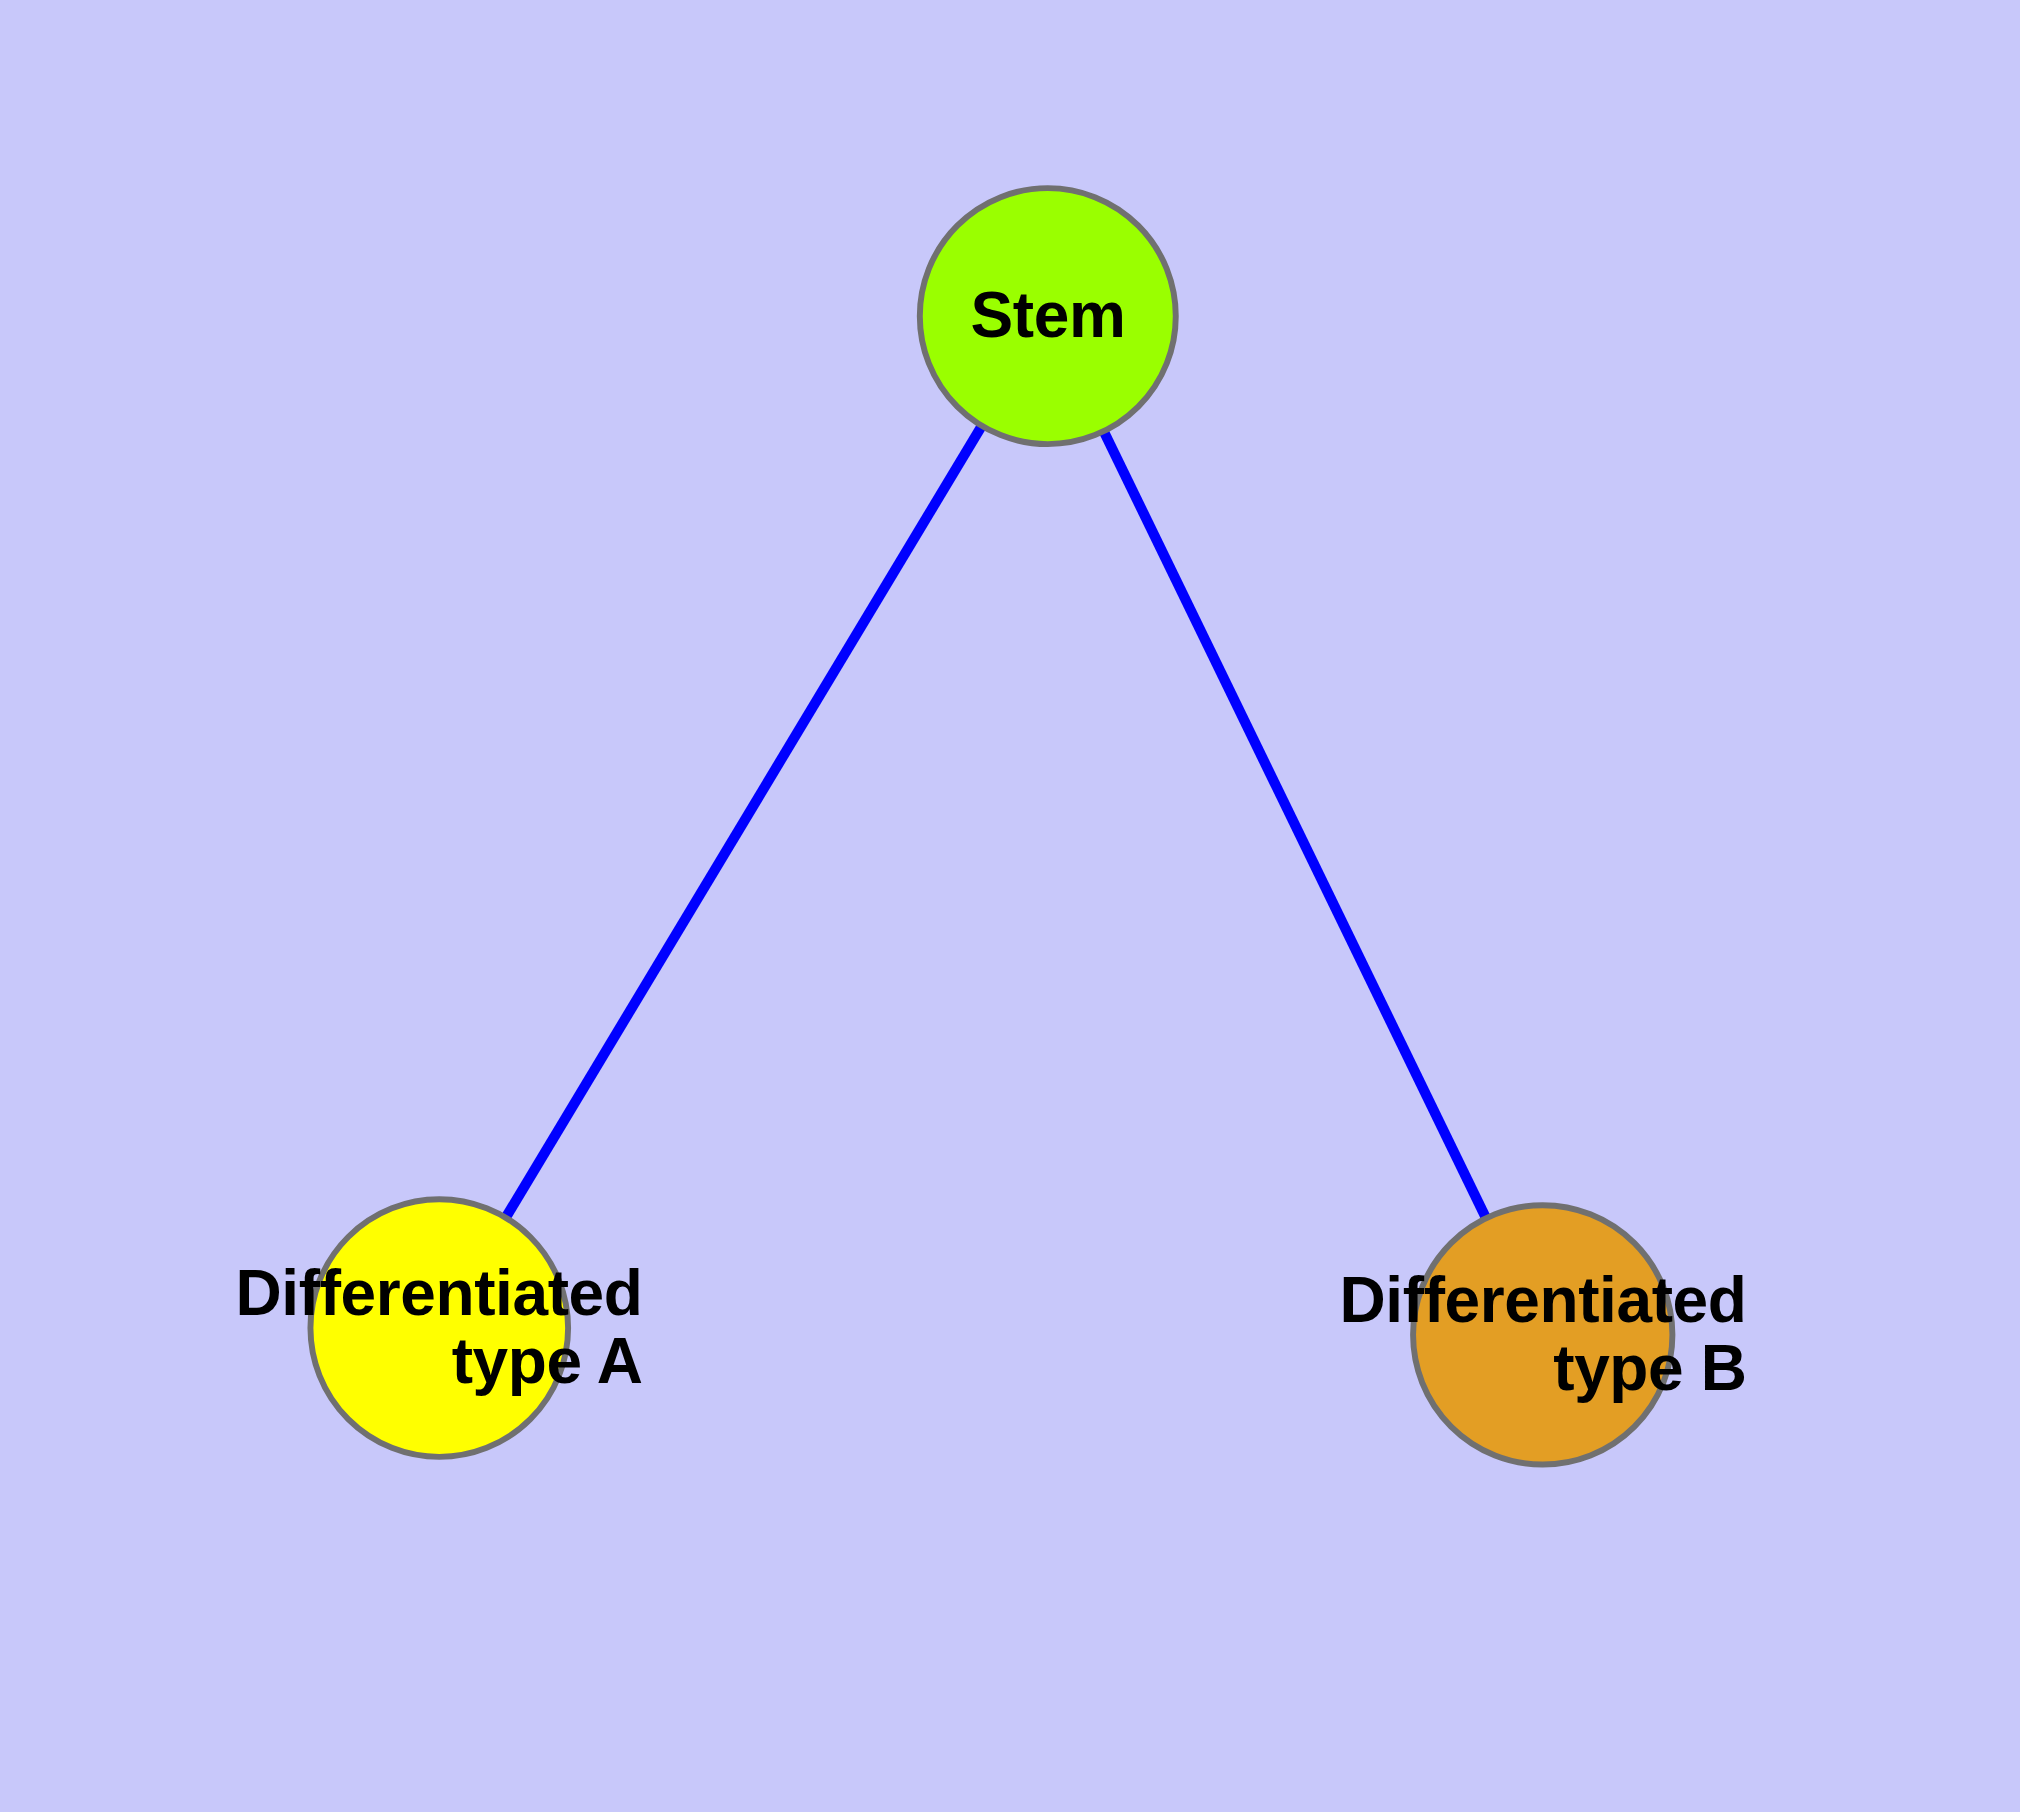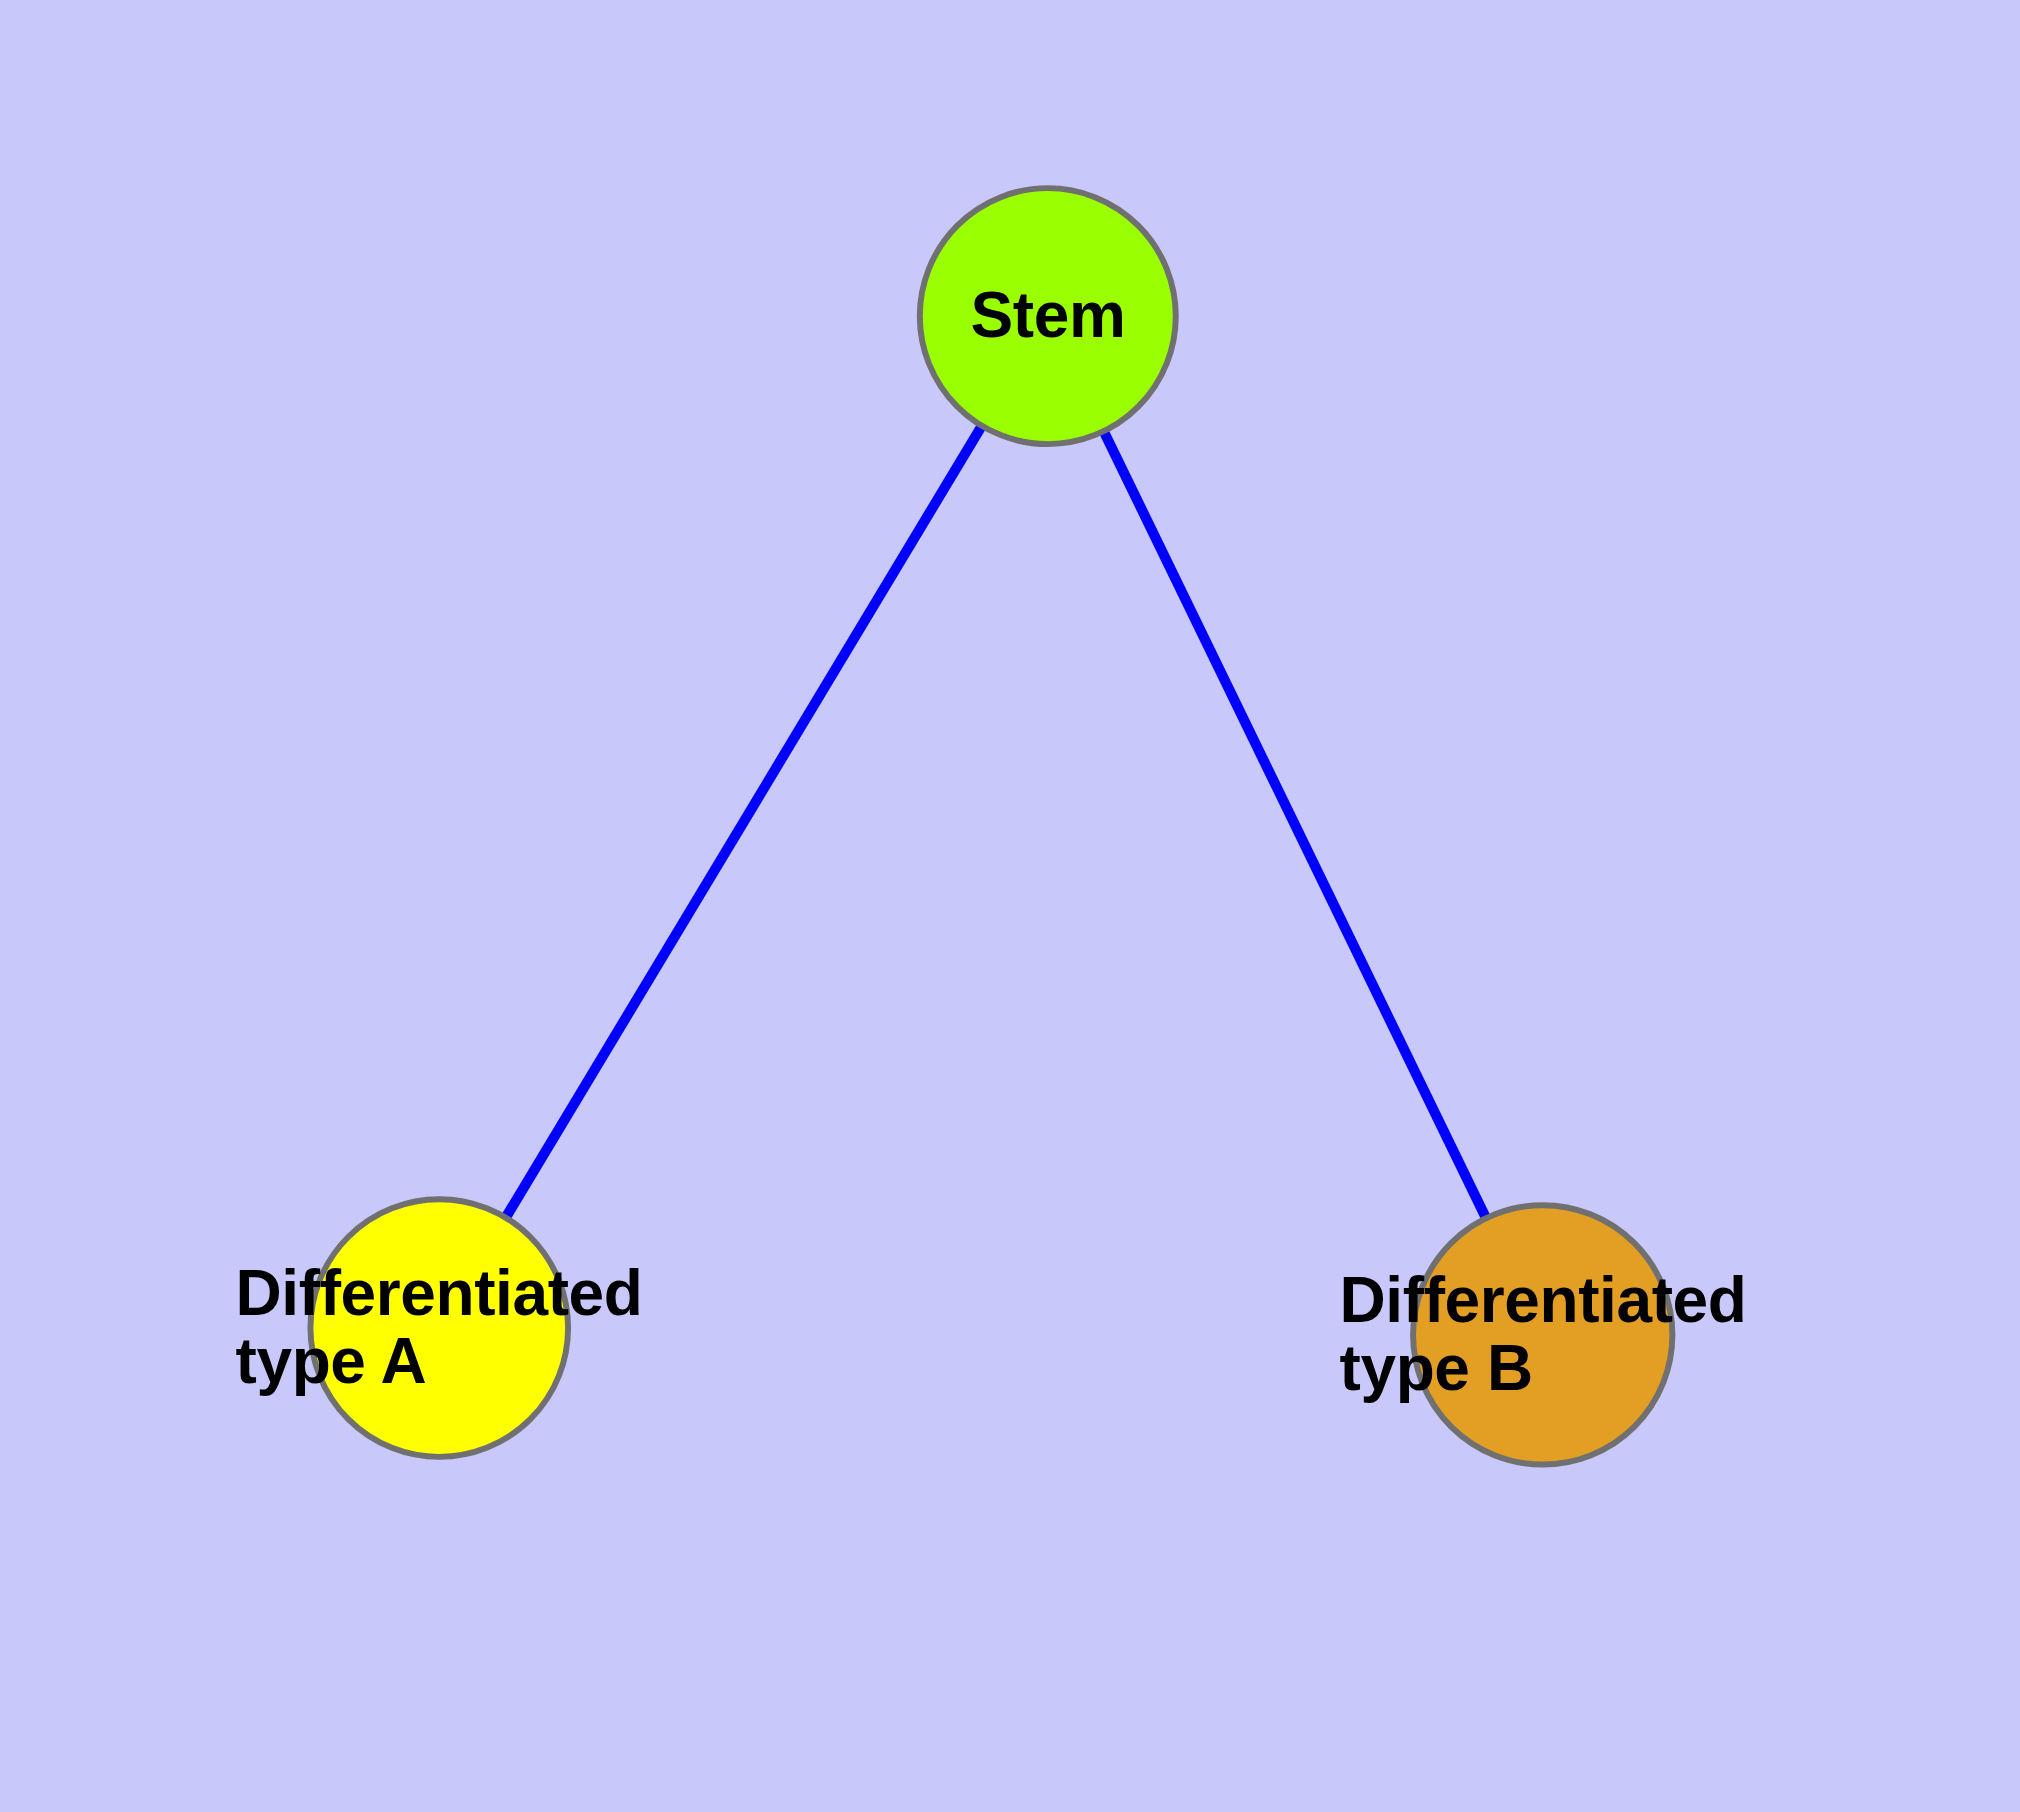--- a/index.html
+++ b/index.html
@@ -22,21 +22,21 @@
   }
   #graph-svg {
     position: absolute;
     inset: 0;
     width: 2021px;
     height: 1812px;
     display: block;
   }
   .node-label {
     position: absolute;
-    text-align: left;
+    text-align: right;
     color: #000000;
     font-weight: bold;
     font-size: 64px;
     line-height: 1.06;
     letter-spacing: -0.4px;
     white-space: pre;
     transform: translate(-50%, -50%);
     pointer-events: none;
     -webkit-font-smoothing: antialiased;
   }

